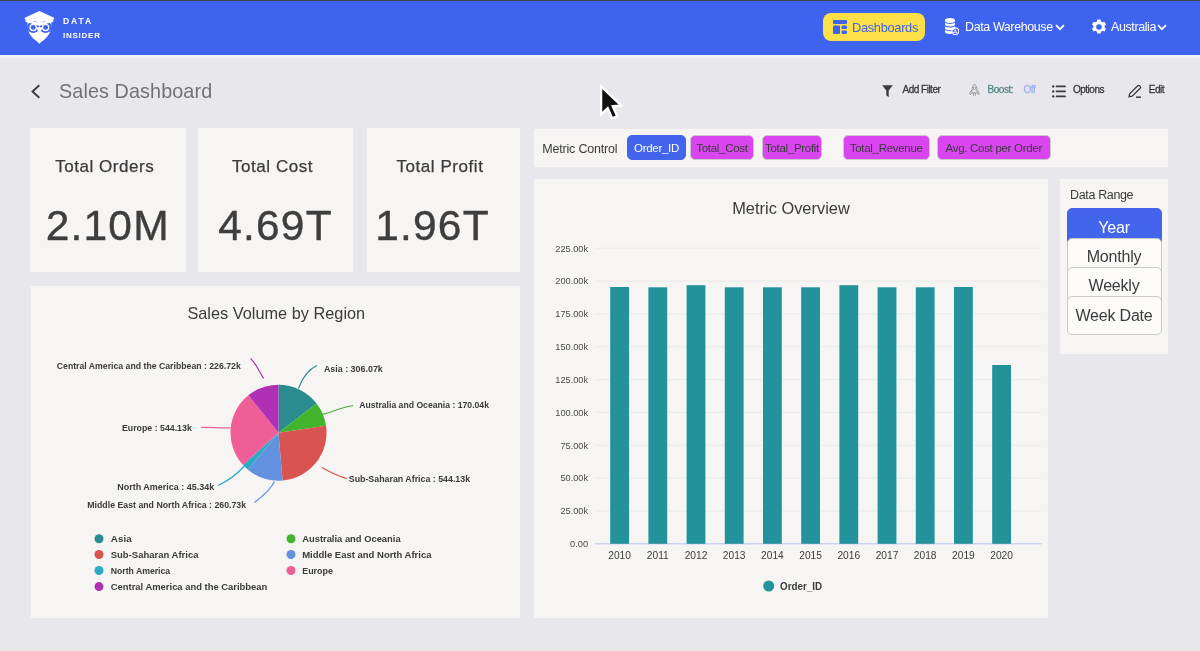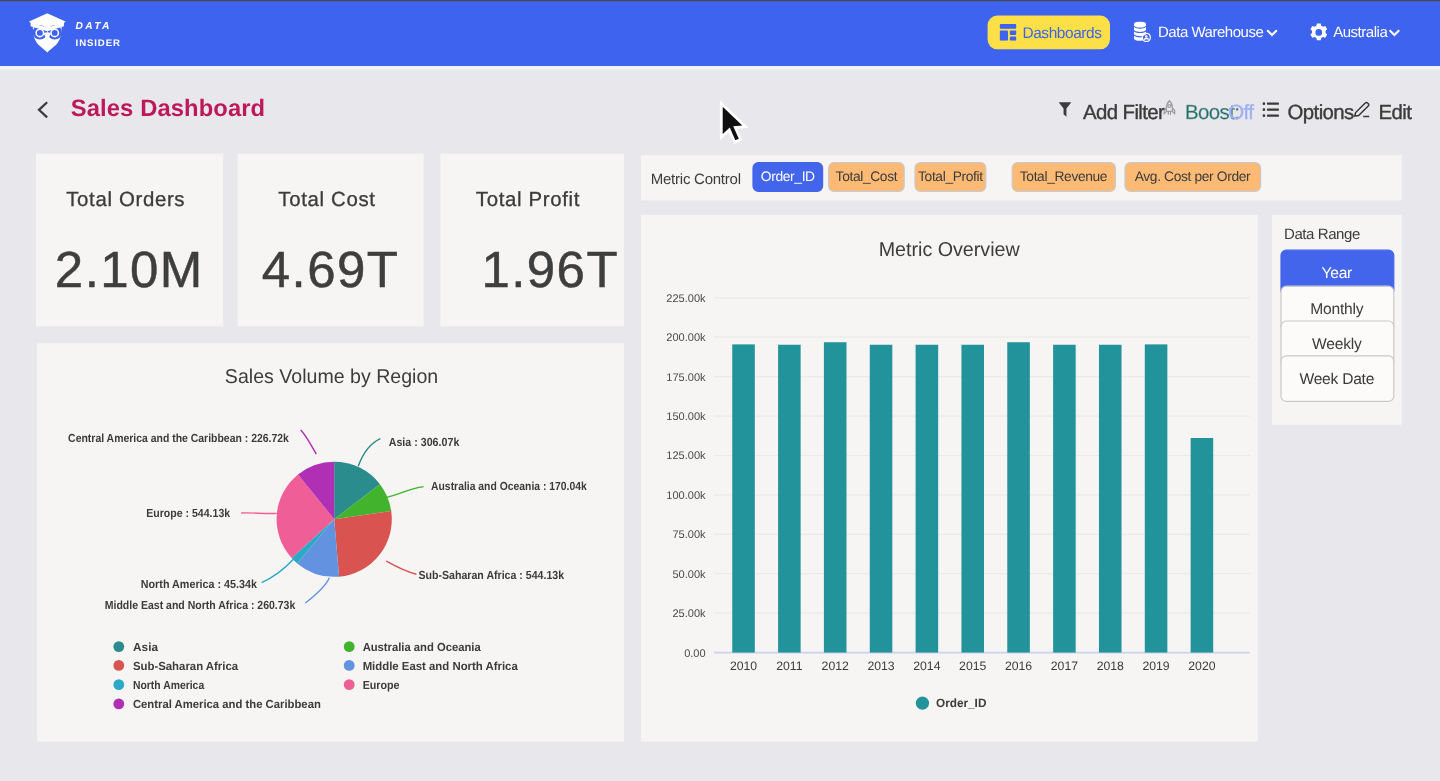--- a/index.html
+++ b/index.html
@@ -6,25 +6,25 @@
 html,body { width:1200px; height:651px; overflow:hidden; }
 body { font-family:"Liberation Sans", sans-serif; background:#e8e7eb; position:relative; }
 .abs { position:absolute; }
 .card { position:absolute; background:#f6f5f3; }
 .navbar { position:absolute; left:0; top:0; width:1200px; height:55px; background:#3e63ee; }
 .topline { position:absolute; left:0; top:0; width:1200px; height:1px; background:#45474b; z-index:5; }
 .navstrip { position:absolute; left:0; top:55px; width:1200px; height:3px; background:#f4f3f6; }
 .logo-text { position:absolute; left:63px; top:13.5px; color:#fff; font-size:8.5px; font-weight:bold; line-height:14.5px; }
 .navitem { position:absolute; top:20px; color:#fff; font-size:12.5px; letter-spacing:-0.4px; }
 .dash-btn { position:absolute; left:823px; top:13px; width:102px; height:28px; background:#fde047; border-radius:8px; color:#3e63ee; font-size:12.8px; letter-spacing:-0.3px; display:flex; align-items:center; }
-.title { position:absolute; left:59px; top:79.8px; font-size:19.8px; letter-spacing:0.1px; color:#be185d;font-weight:bold; }
-.toolitem { position:absolute; top:84px; font-size:17px; letter-spacing:-0.5px; color:#3b3b3b; -webkit-text-stroke:0.3px #3b3b3b; }
-.chip { position:absolute; top:135px; height:25px; border:1px solid #c9c9c9; border-radius:5px; background:#fdba74; color:#3b3b3b; font-size:11.5px; letter-spacing:-0.3px; display:flex; align-items:center; justify-content:center; }
+.title { position:absolute; left:59px; top:79.8px; font-size:19.8px; letter-spacing:0.1px; color:#737373; }
+.toolitem { position:absolute; top:84px; font-size:10px; letter-spacing:-0.5px; color:#3b3b3b; -webkit-text-stroke:0.3px #3b3b3b; }
+.chip { position:absolute; top:135px; height:25px; border:1px solid #c9c9c9; border-radius:5px; background:#d946ef; color:#3b3b3b; font-size:11.5px; letter-spacing:-0.3px; display:flex; align-items:center; justify-content:center; }
 .chip.sel { background:#4265eb; border-color:#4265eb; color:#fff; }
-.drbtn { position:absolute; left:1066.5px; width:95px; height:39px; border:1px solid #c9c9c9; border-radius:5px; background:#fcfbfa; color:#3b3b3b; font-size:13px; letter-spacing:-0.2px; display:flex; align-items:center; justify-content:center; }
+.drbtn { position:absolute; left:1066.5px; width:95px; height:39px; border:1px solid #c9c9c9; border-radius:5px; background:#fcfbfa; color:#3b3b3b; font-size:16px; letter-spacing:-0.2px; display:flex; align-items:center; justify-content:center; }
 .drbtn.sel { background:#4265eb; border-color:#4265eb; color:#fff; }
 .mlabel { position:absolute; top:157px; text-align:center; font-size:17px; letter-spacing:0.55px; color:#3b3b3b; -webkit-text-stroke:0.25px #3b3b3b; }
 .mvalue { position:absolute; top:201.5px; text-align:center; font-size:42.5px; letter-spacing:1.2px; color:#3e3e3e; -webkit-text-stroke:0.4px #3e3e3e; }
 </style>
 </head>
 <body>
 
 <div class="navbar"></div>
 <div class="topline"></div>
 <div class="navstrip"></div>
@@ -38,21 +38,21 @@
   <g fill="#fdfdfb">
     <path d="M1.5,7.5 L15.4,12.2 L15.4,15 L1.5,10.8 Z"></path>
     <path d="M29.3,7.5 L15.4,12.2 L15.4,15 L29.3,10.8 Z"></path>
   </g>
   <g fill="none" stroke="#fdfdfb" stroke-width="1.3">
     <circle cx="9.2" cy="16.4" r="3.1"></circle>
     <circle cx="21.6" cy="16.4" r="3.1"></circle>
   </g>
   <path fill="#fdfdfb" d="M12.2,16.8 Q15.4,15 18.6,16.8 L15.45,22.6 Z"></path>
 </svg>
-<div class="logo-text"><span style="letter-spacing:1.9px;font-style:italic;">DATA</span><br><span style="font-size:8px; letter-spacing:0.75px;margin-top:28px;">INSIDER</span></div>
+<div class="logo-text"><span style="letter-spacing:1.9px;">DATA</span><br><span style="font-size:8px; letter-spacing:0.75px;margin-top:28px;">INSIDER</span></div>
 
 <div class="dash-btn">
   <svg style="margin-left:9.5px;" width="14" height="14" viewBox="0 0 14 14">
     <g fill="#3e63ee">
       <rect x="0" y="0" width="14" height="4" rx="1"></rect>
       <rect x="0" y="5.5" width="7" height="8.5" rx="1"></rect>
       <rect x="8.5" y="5.5" width="5.5" height="3.6" rx="1"></rect>
       <rect x="8.5" y="10.4" width="5.5" height="3.6" rx="1"></rect>
     </g>
   </svg>
@@ -121,21 +121,21 @@
 <div class="toolitem" style="left:1148.8px;">Edit</div>
 
 <div class="card" style="left:30px; top:128px; width:155.5px; height:144px;"></div>
 <div class="card" style="left:198px; top:128px; width:155px; height:144px;"></div>
 <div class="card" style="left:366.5px; top:128px; width:153px; height:144px;"></div>
 <div class="mlabel" style="left:27px; width:155.5px;">Total Orders</div>
 <div class="mlabel" style="left:195px; width:155px;">Total Cost</div>
 <div class="mlabel" style="left:363.5px; width:153px;">Total Profit</div>
 <div class="mvalue" style="left:30px; width:155.5px;">2.10M</div>
 <div class="mvalue" style="left:198px; width:155px;">4.69T</div>
-<div class="mvalue" style="left:382px; width:153px;">1.96T</div>
+<div class="mvalue" style="left:356px; width:153px;">1.96T</div>
 
 <div class="card" style="left:534px; top:128.5px; width:634px; height:38.5px;"></div>
 <div class="abs" style="left:542.3px; top:141.8px; font-size:12.5px; letter-spacing:-0.2px; color:#3b3b3b;">Metric Control</div>
 <div class="chip sel" style="left:627px; width:59px;">Order_ID</div>
 <div class="chip" style="left:690px; width:64px;">Total_Cost</div>
 <div class="chip" style="left:762px; width:60px;">Total_Profit</div>
 <div class="chip" style="left:842.5px; width:87.5px;">Total_Revenue</div>
 <div class="chip" style="left:936.5px; width:114.5px;">Avg. Cost per Order</div>
 
 <div class="card" style="left:534px; top:179px; width:514px; height:439px;"></div>

